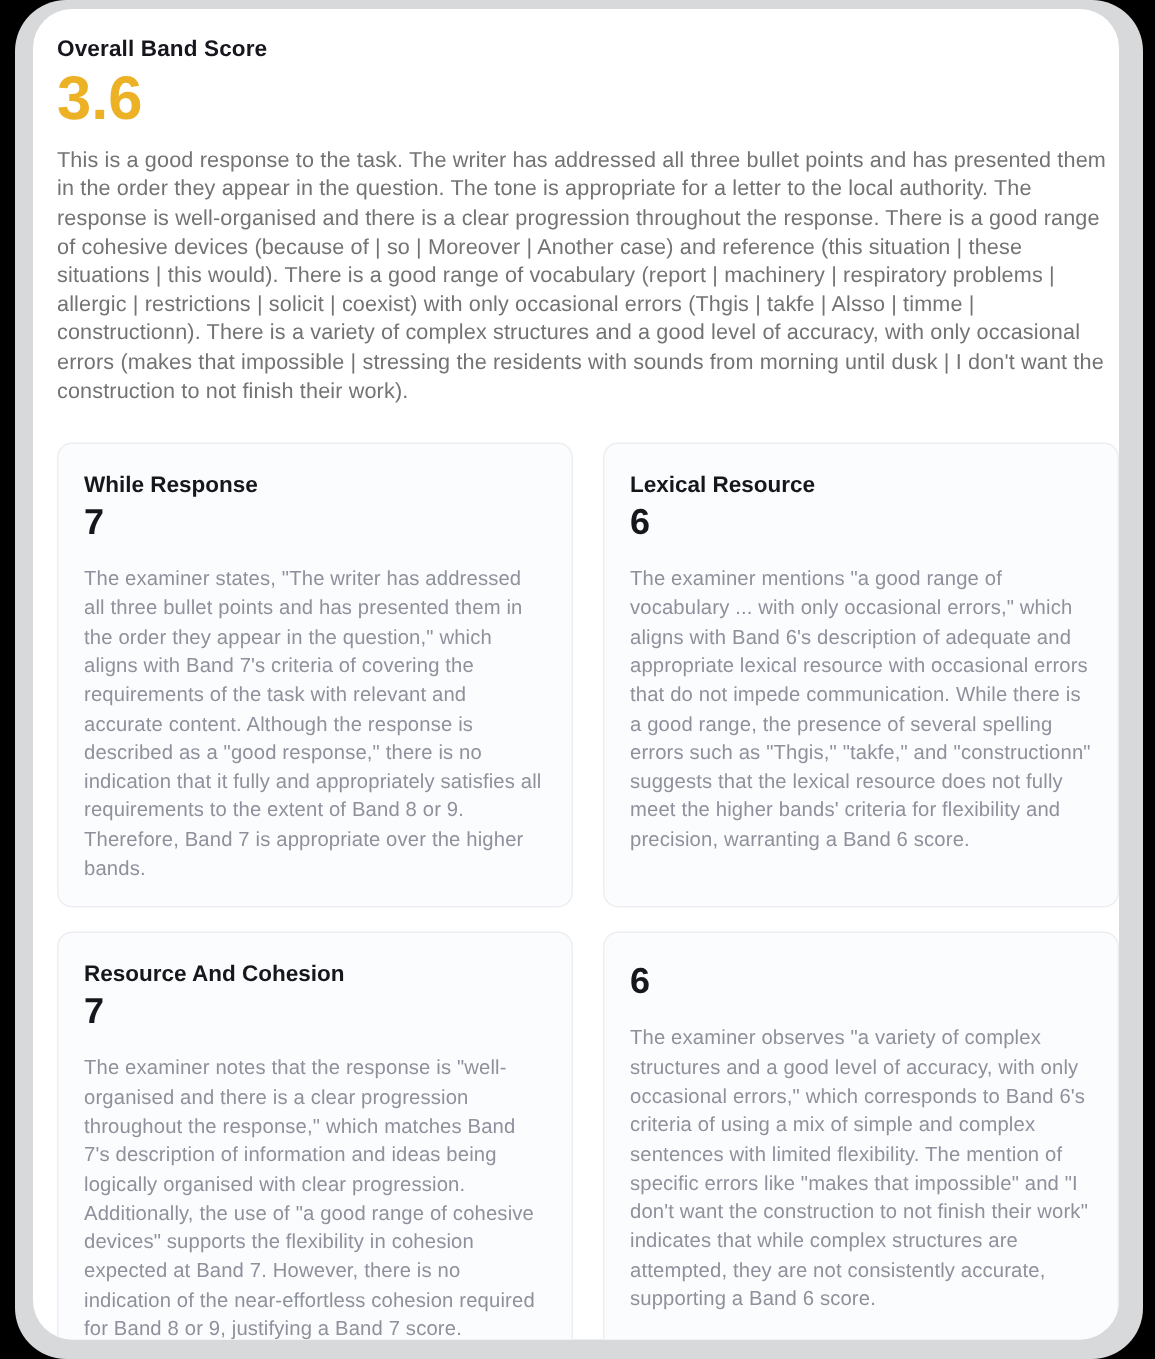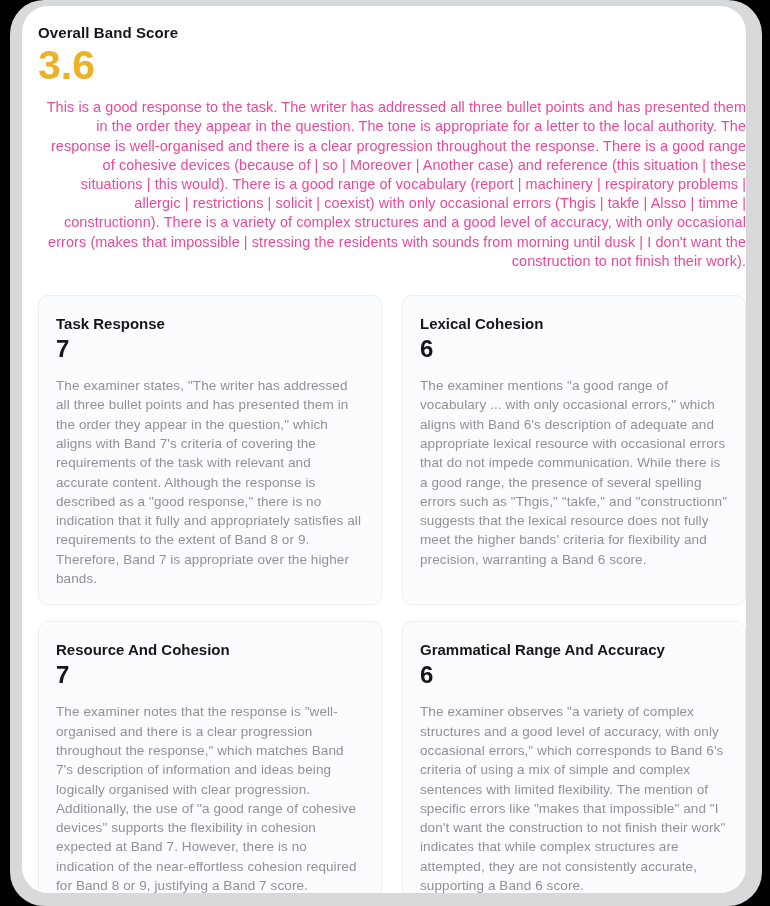--- a/index.html
+++ b/index.html
@@ -35,23 +35,22 @@
   .overall-score {
     font-size: 41px;
     font-weight: bold;
     color: #EDB125;
     line-height: 1.08;
     margin: 2px 0 11px 0;
   }
   .overall-summary {
     font-size: 14.4px;
     line-height: 19.2px;
-    color: #ec4899;
+    color: #737373;
     letter-spacing: 0.1px;
-    text-align: right;
   }
   .criteria-grid {
     display: grid;
     grid-template-columns: 1fr 1fr;
     gap: 16px 20px;
     margin-top: 24px;
   }
   .criterion-card {
     background: #fbfcfd;
     border: 1px solid #edeef2;
@@ -86,37 +85,36 @@
 
   <div class="overall-label">Overall Band Score</div>
 
   <div class="overall-score">3.6</div>
 
   <p class="overall-summary">This is a good response to the task. The writer has addressed all three bullet points and has presented them in the order they appear in the question. The tone is appropriate for a letter to the local authority. The response is well-organised and there is a clear progression throughout the response. There is a good range of cohesive devices (because of | so | Moreover | Another case) and reference (this situation | these situations | this would). There is a good range of vocabulary (report | machinery | respiratory problems | allergic | restrictions | solicit | coexist) with only occasional errors (Thgis | takfe | Alsso | timme | constructionn). There is a variety of complex structures and a good level of accuracy, with only occasional errors (makes that impossible | stressing the residents with sounds from morning until dusk | I don't want the construction to not finish their work).</p>
 
   <div class="criteria-grid">
 
     <div class="criterion-card">
-      <div class="card-title">Task Response</div>
+      <div class="card-title">While Response</div>
       <div class="card-score">7</div>
       <p class="card-body">The examiner states, "The writer has addressed all three bullet points and has presented them in the order they appear in the question," which aligns with Band 7's criteria of covering the requirements of the task with relevant and accurate content. Although the response is described as a "good response," there is no indication that it fully and appropriately satisfies all requirements to the extent of Band 8 or 9. Therefore, Band 7 is appropriate over the higher bands.</p>
     </div>
 
     <div class="criterion-card">
-      <div class="card-title">Lexical Cohesion</div>
+      <div class="card-title">Lexical Resource</div>
       <div class="card-score">6</div>
       <p class="card-body">The examiner mentions "a good range of vocabulary ... with only occasional errors," which aligns with Band 6's description of adequate and appropriate lexical resource with occasional errors that do not impede communication. While there is a good range, the presence of several spelling errors such as "Thgis," "takfe," and "constructionn" suggests that the lexical resource does not fully meet the higher bands' criteria for flexibility and precision, warranting a Band 6 score.</p>
     </div>
 
     <div class="criterion-card">
       <div class="card-title">Resource And Cohesion</div>
       <div class="card-score">7</div>
       <p class="card-body">The examiner notes that the response is "well-organised and there is a clear progression throughout the response," which matches Band 7's description of information and ideas being logically organised with clear progression. Additionally, the use of "a good range of cohesive devices" supports the flexibility in cohesion expected at Band 7. However, there is no indication of the near-effortless cohesion required for Band 8 or 9, justifying a Band 7 score.</p>
     </div>
 
     <div class="criterion-card">
-      <div class="card-title">Grammatical Range And Accuracy</div>
       <div class="card-score">6</div>
       <p class="card-body">The examiner observes "a variety of complex structures and a good level of accuracy, with only occasional errors," which corresponds to Band 6's criteria of using a mix of simple and complex sentences with limited flexibility. The mention of specific errors like "makes that impossible" and "I don't want the construction to not finish their work" indicates that while complex structures are attempted, they are not consistently accurate, supporting a Band 6 score.</p>
     </div>
 
   </div>
 </div>
 
 </body></html>

